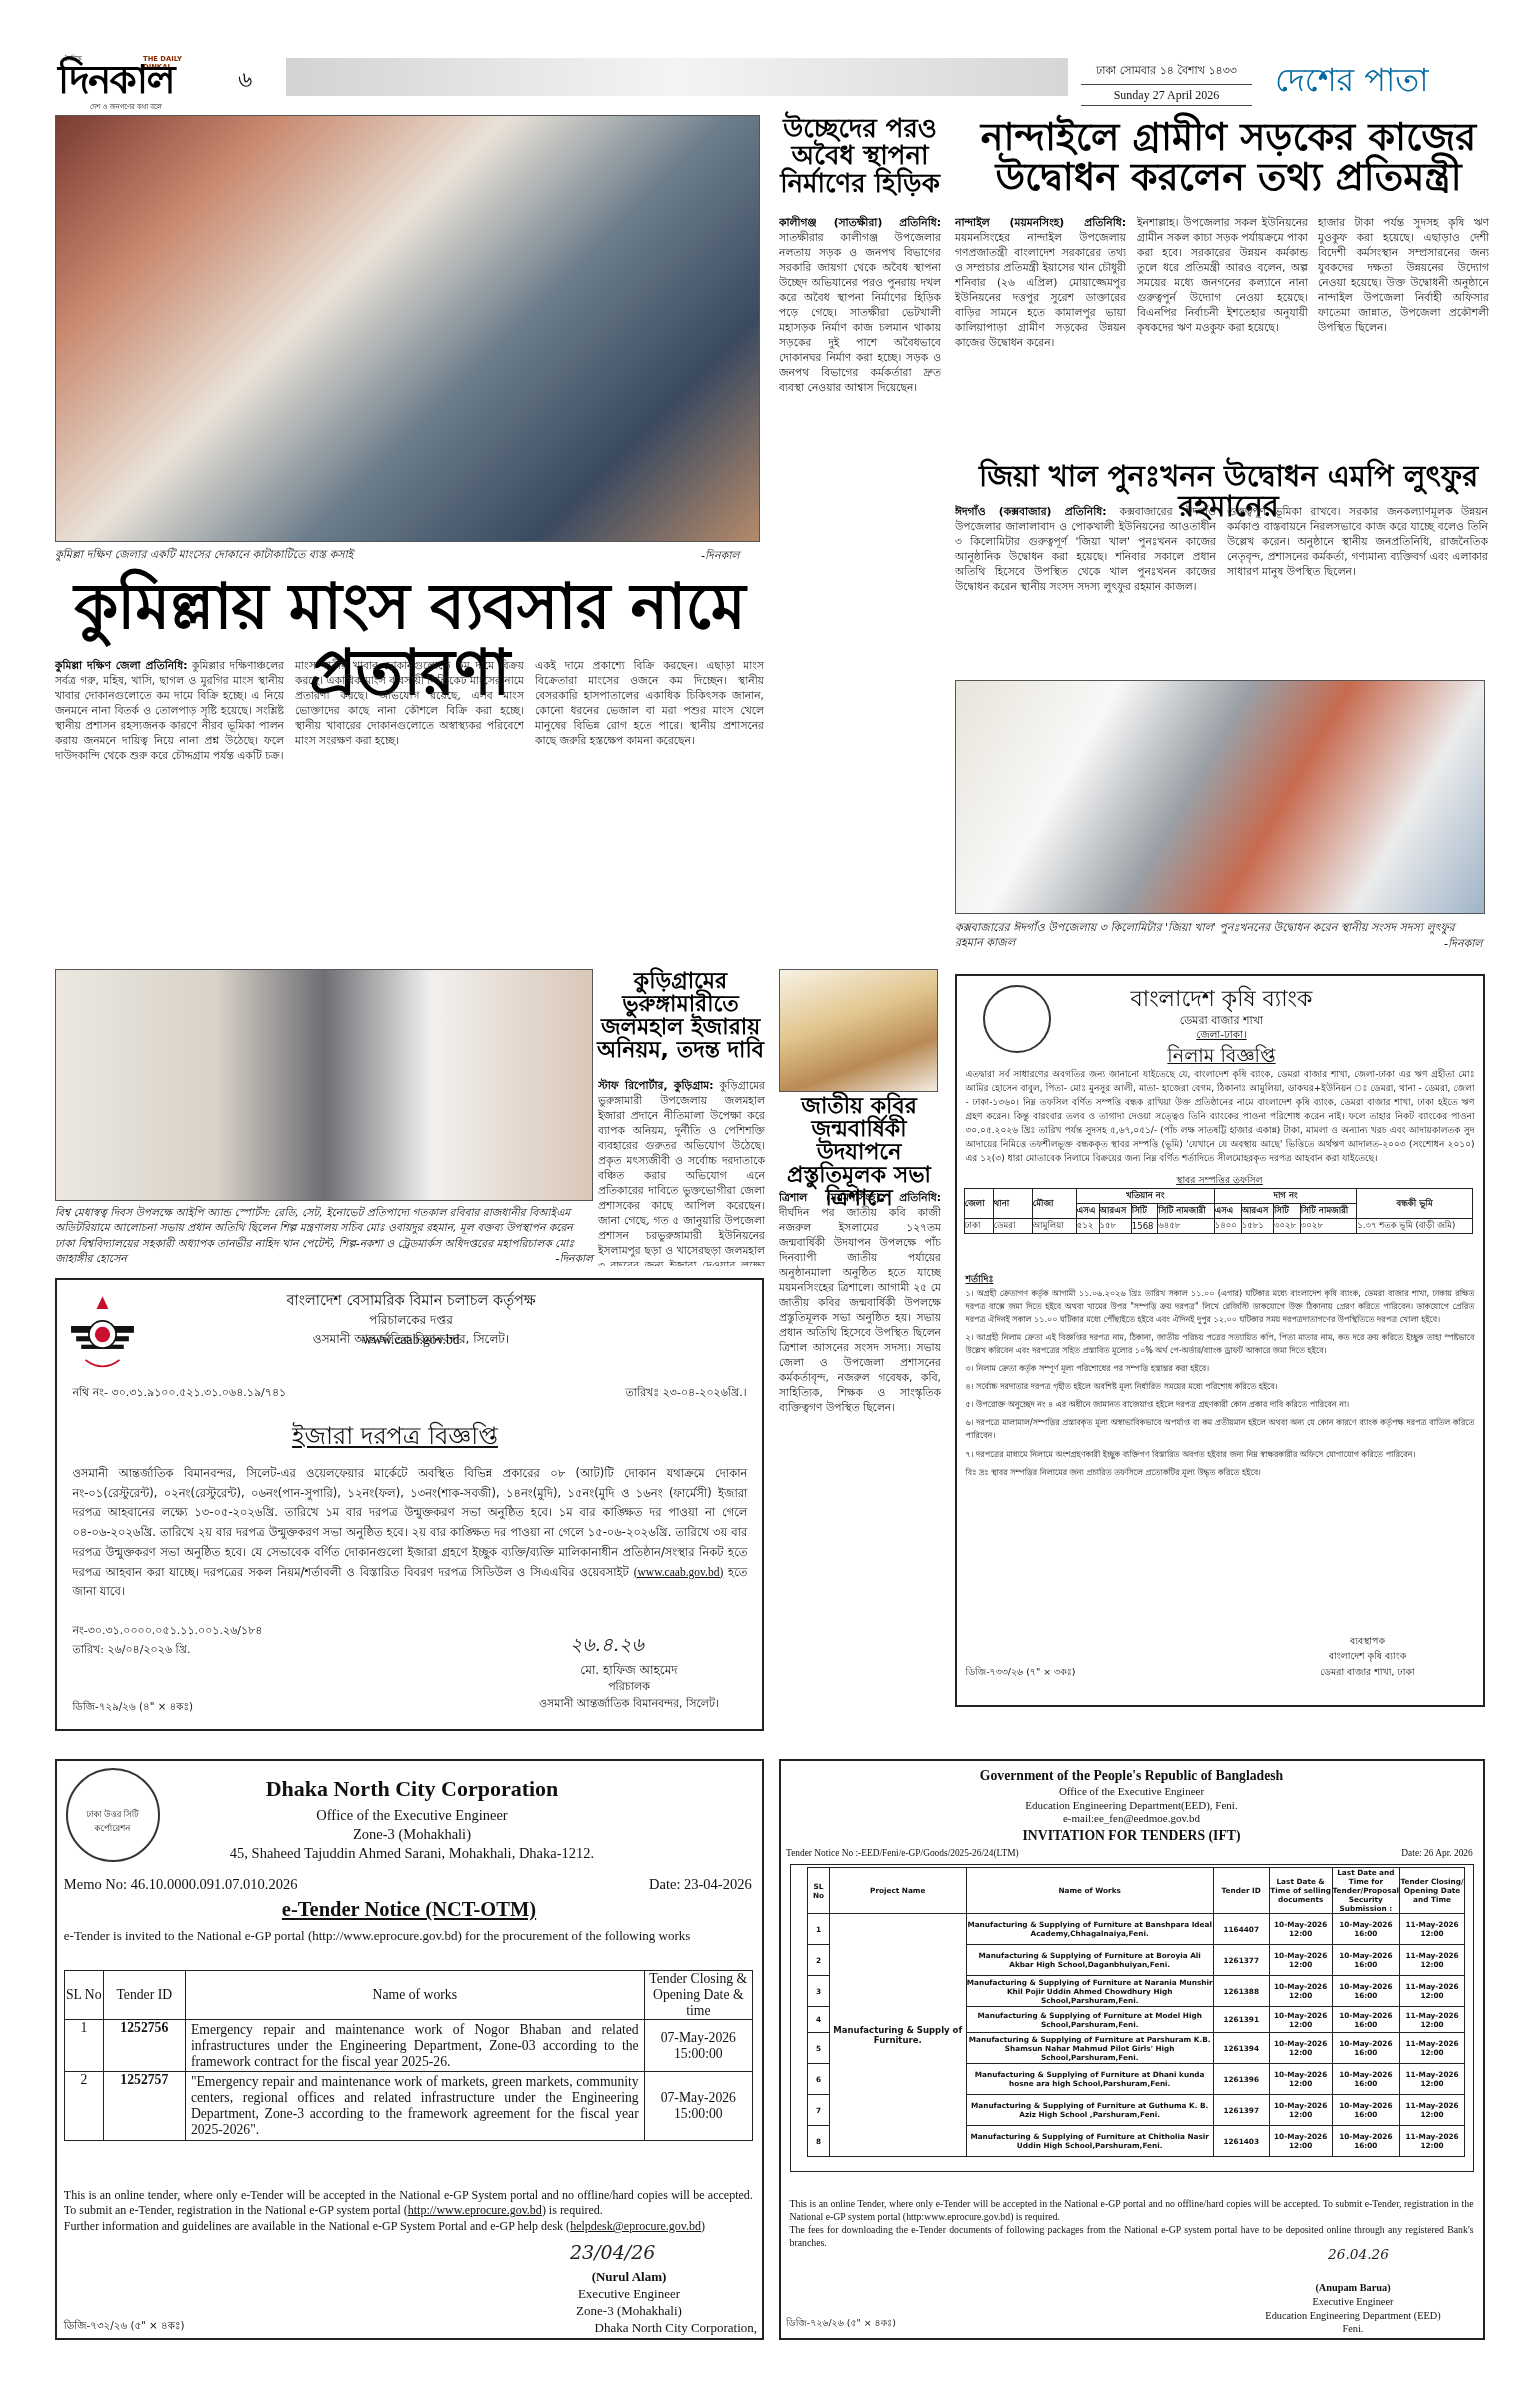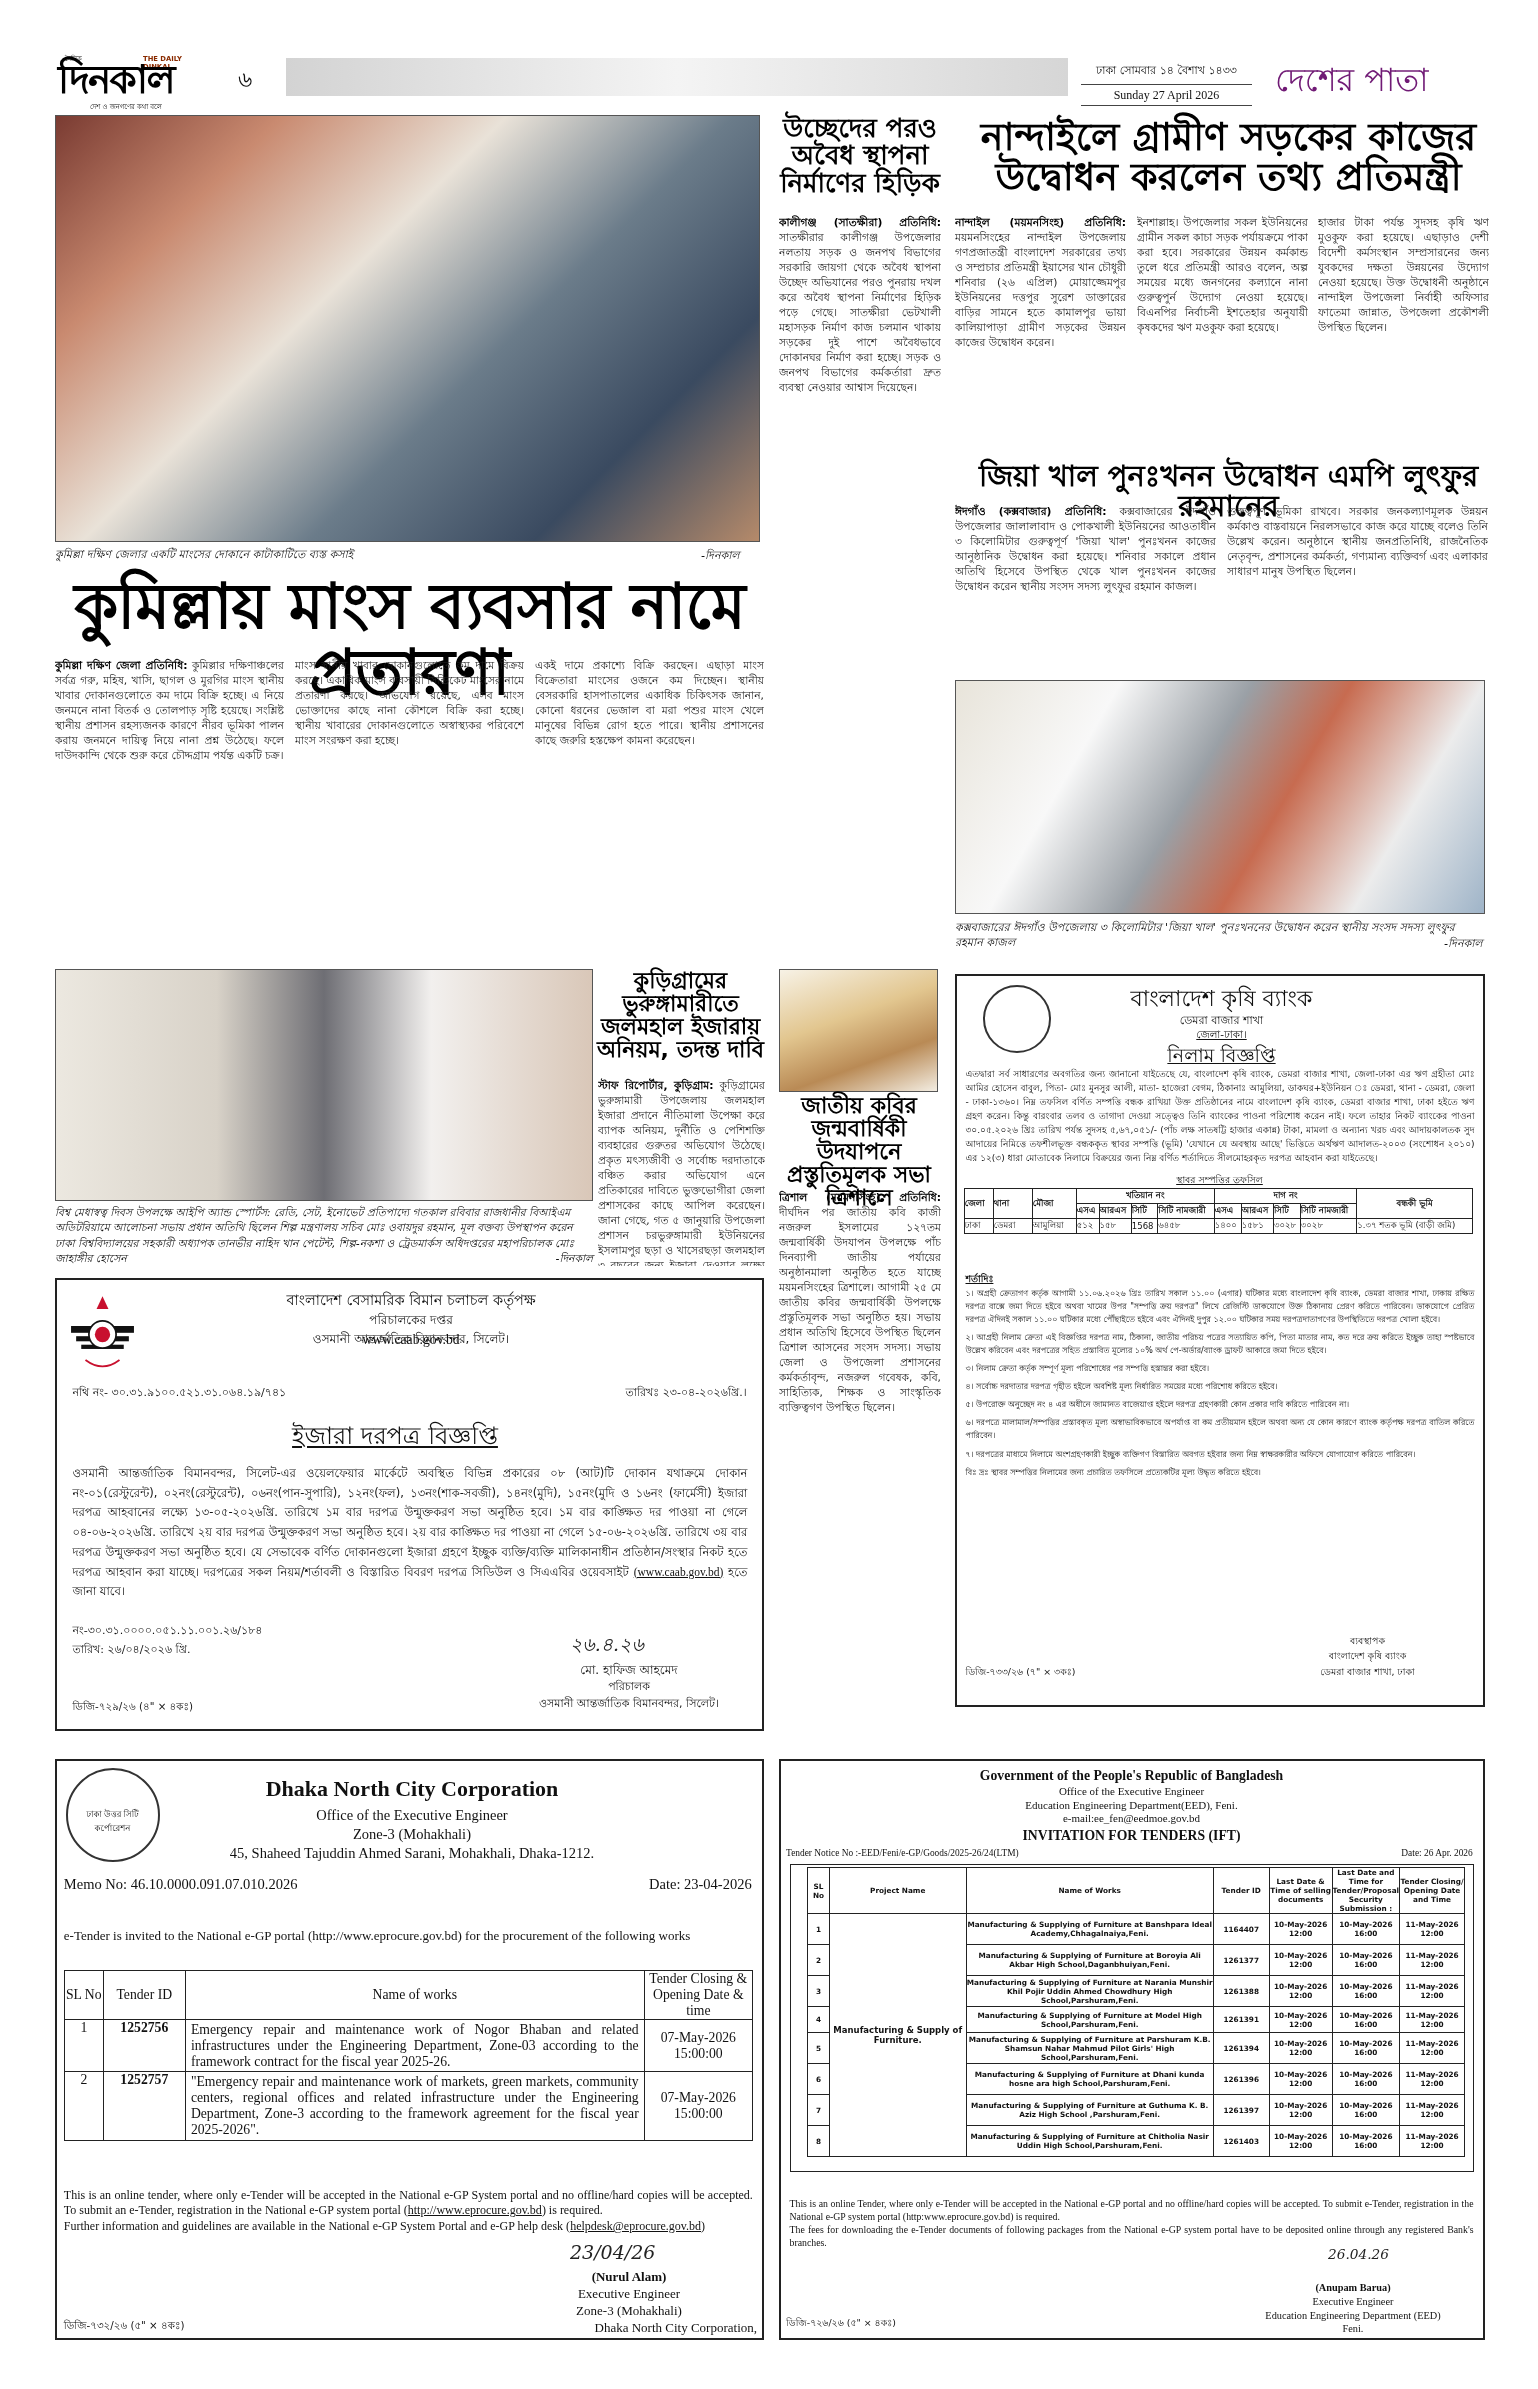--- a/index.html
+++ b/index.html
@@ -14,21 +14,21 @@
   .logo-main { position:absolute; left:0; top:6.8px; font-size: 39px; font-weight: bold; line-height: 39px; letter-spacing: -1.7px; color:#000; }
   .logo-small { position:absolute; left:6.8px; top:0; font-size: 6.8px; }
   .logo-en { position:absolute; left:85px; top:1.7px; font-size: 6.8px; font-weight:bold; color:#8a2b00; }
   .logo-tag { position:absolute; left:32px; top:48px; font-size: 6.8px; }
   .page-no { left: 238px; top: 62px; font-size: 22px; }
   .top-band { left: 286px; top: 58px; width: 782px; height: 38px;
     background: linear-gradient(90deg, #d3d3d3 0%, #f4f4f4 50%, #d6d6d6 100%); }
   .date-box { left: 1081px; top: 62px; width: 171px; text-align:center; }
   .date-bn { font-size: 11px; padding-bottom: 2.6px; border-bottom: 1.7px solid #444; }
   .date-en { font-size: 12px; padding-top: 3.4px; padding-bottom: 1.7px; border-bottom: 1.7px solid #444; }
-  .section-title { left: 1275px; top: 55px; font-size: 32px; color: #701a75; }
+  .section-title { left: 1275px; top: 55px; font-size: 32px; color: #0369a1; }
 
   
   .photo { background: #888; border: 0.9px solid #555; overflow: hidden; }
   .photo-meat { left: 55px; top: 115px; width: 705px; height: 427px;
     background: linear-gradient(135deg, #7a3b32 0%, #c98a70 20%, #e9e2d8 40%, #6b7c8a 60%, #3a4a60 80%, #b58a6a 100%); }
   .photo-ziya { left: 955px; top: 680px; width: 530px; height: 234px;
     background: linear-gradient(120deg, #e8e4da 0%, #f8f8f8 25%, #9aa0a6 45%, #c76b50 60%, #ececec 80%, #9fb4c8 100%); }
   .photo-group { left: 55px; top: 969px; width: 538px; height: 232px;
     background: linear-gradient(90deg, #ece8e0 0%, #d8d2c8 30%, #6e6e74 50%, #f2f0ee 70%, #d9c7b8 100%); }
   .photo-poet { left: 779px; top: 969px; width: 159px; height: 123px;
@@ -242,20 +242,21 @@
 <div class="abs ad dncc serif">
   <div class="abs seal" style="left:8.5px; top:6.8px; width:94px; height:94px;">
     <div class="center" style="margin-top:38px; font-size:8.5px;">ঢাকা উত্তর সিটি কর্পোরেশন</div>
   </div>
   <div class="abs center" style="left:103px; top:15.4px; width:504px; font-size:22px; font-weight:bold;">Dhaka North City Corporation</div>
   <div class="abs center" style="left:103px; top:46px; width:504px; font-size:14.5px;">Office of the Executive Engineer</div>
   <div class="abs center" style="left:103px; top:65px; width:504px; font-size:14.5px;">Zone-3 (Mohakhali)</div>
   <div class="abs center" style="left:103px; top:84px; width:504px; font-size:14.5px;">45, Shaheed Tajuddin Ahmed Sarani, Mohakhali, Dhaka-1212.</div>
   <div class="abs" style="left:6.8px; top:115px; font-size:14.5px;">Memo No: 46.10.0000.091.07.010.2026</div>
   <div class="abs" style="right:10.3px; top:115px; font-size:14.5px;">Date: 23-04-2026</div>
+  <div class="abs center u" style="left:0; top:137px; width:704px; font-size:20.5px; font-weight:bold;">e-Tender Notice (NCT-OTM)</div>
   <div class="abs" style="left:6.8px; top:167px; width:684px; font-size:13px; line-height:15.4px;">e-Tender is invited to the National e-GP portal (http://www.eprocure.gov.bd) for the procurement of the following works</div>
   <table class="abs" style="left:6.8px; top:209px; width:689px; font-size:13.7px;">
     <tbody>
         <tr>
       <th style="width:39px; font-weight:normal;">SL No</th>
       <th style="width:82px; font-weight:normal;">Tender ID</th>
       <th style="font-weight:normal;">Name of works</th>
       <th style="width:108px; font-weight:normal;">Tender Closing &amp; Opening Date &amp; time</th>
     </tr>
     <tr>

